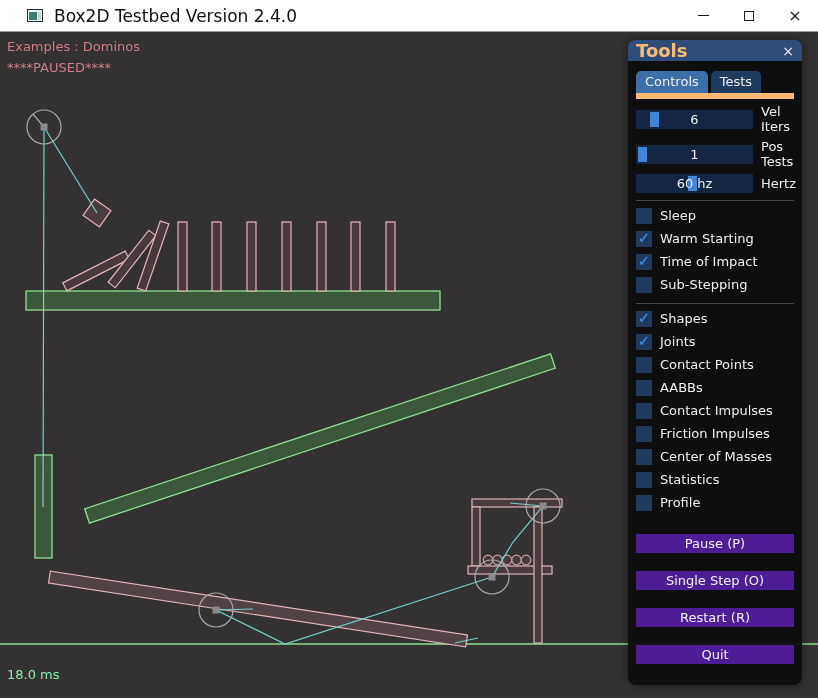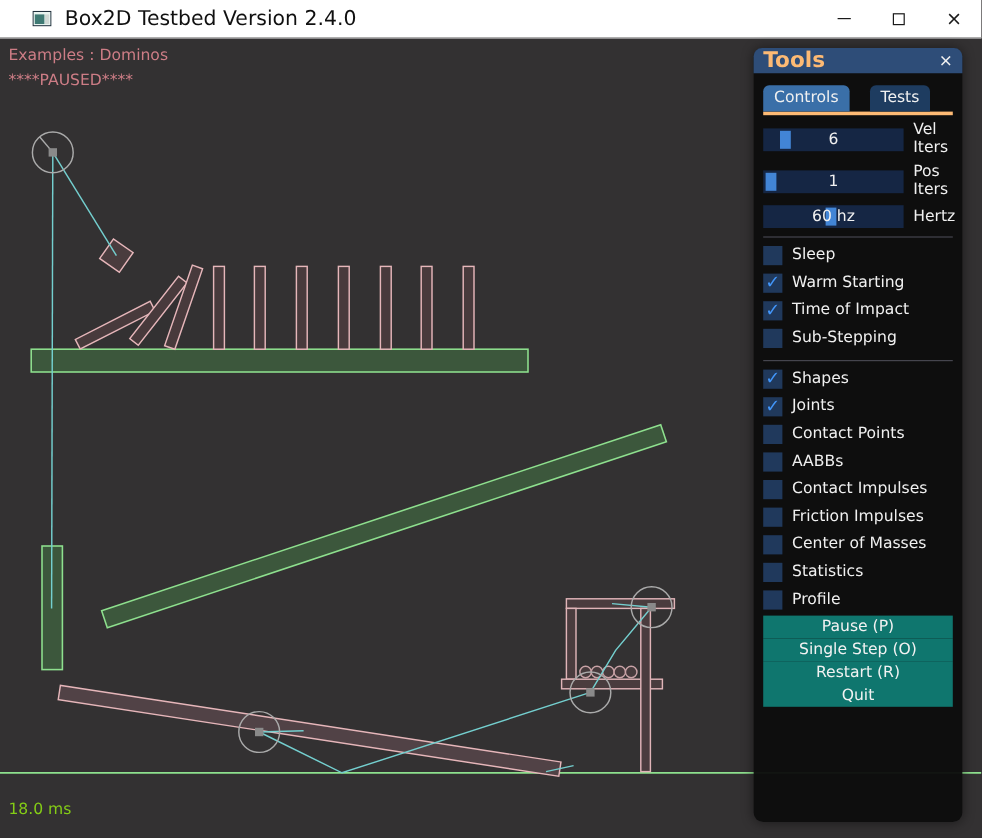--- a/index.html
+++ b/index.html
@@ -19,53 +19,53 @@
   .win-btn{width:46px;height:32px;display:flex;align-items:center;justify-content:center;color:#1a1a1a;}
   .glyph-min{display:block;width:11px;height:1px;background:#1a1a1a;}
   .glyph-max{display:block;width:10px;height:10px;border:1px solid #1a1a1a;box-sizing:border-box;background:transparent;}
   .glyph-close{font-size:16px;line-height:16px;color:#1a1a1a;}
   
   .scene{position:absolute;top:32px;left:0;width:736px;height:666px;}
   .scene svg{position:absolute;top:0;left:0;}
   .scene-label{position:absolute;left:7px;color:#cd7d86;font-size:13px;white-space:pre;}
   .lbl-example{top:7px;}
   .lbl-paused{top:28px;}
-  .lbl-ms{top:635px;color:#84cc16;}
+  .lbl-ms{top:635px;color:#86efac;}
   
   .panel{
     position:absolute;left:628px;top:8px;width:174px;height:645px;
     background:rgba(12,12,13,0.96);border-radius:8px;box-sizing:border-box;
     color:#ececec;font-size:13px;display:flex;flex-direction:column;
     box-shadow:0 0 10px rgba(0,0,0,0.45);
   }
   .panel-titlebar{
     height:21px;flex:0 0 21px;background:#2e4d78;border-radius:7px 7px 0 0;
     display:flex;align-items:center;padding:0 8px;
   }
   .panel-title{font-size:18px;color:#fdba74;font-weight:bold;}
   .panel-close{margin-left:auto;color:#f2f2f2;font-size:14px;line-height:14px;cursor:default;}
   .panel-body{padding:6px 8px 0 8px;display:flex;flex-direction:column;}
-  .tabbar{display:flex;gap:17px;margin-top:4px;border-bottom:3px solid #fdba74;align-items:center;}
+  .tabbar{display:flex;gap:3px;margin-top:4px;border-bottom:6px solid #fdba74;align-items:center;}
   .tab{padding:3px 9px 4px 9px;border-radius:5px 5px 0 0;color:#f0f0f0;}
   .tab.active{background:#3a6fa8;}
   .tab.inactive{background:#1e3c60;}
   .slider-row{display:flex;align-items:center;margin-top:5px;}
   .slider-track{position:relative;width:117px;height:19px;background:#152644;flex:0 0 117px;}
   .slider-grab{position:absolute;top:2px;width:9px;height:15px;background:#4285d6;}
   .slider-value{position:absolute;inset:0;display:flex;align-items:center;justify-content:center;color:#f0f0f0;z-index:1;}
   .slider-label{margin-left:8px;color:#f0f0f0;}
   .separator{height:1px;background:#45454e;margin:7px 0 3px 0;}
   .check-row{display:flex;align-items:center;height:23px;flex:0 0 23px;}
   .check-box{width:16px;height:16px;background:#20395c;display:flex;align-items:center;justify-content:center;}
   .checkmark{display:none;color:#4296fa;font-size:15px;font-weight:bold;line-height:15px;}
   .check-row[data-checked="true"] .checkmark{display:block;}
   .check-label{margin-left:8px;color:#f0f0f0;}
   .btn{
-    height:19px;flex:0 0 19px;background:#0f766e;color:#f2f2f2;
-    display:flex;align-items:center;justify-content:center;margin-top:0;cursor:default;
+    height:19px;flex:0 0 19px;background:#4c1d95;color:#f2f2f2;
+    display:flex;align-items:center;justify-content:center;margin-top:18px;cursor:default;
   }
   .btn-stack{margin-top:2px;display:flex;flex-direction:column;}
 </style>
 </head>
 <body>
 
 <div class="titlebar">
   <svg class="title-icon" viewBox="0 0 16 13">
     <rect x="0.5" y="0.5" width="15" height="12" fill="#e8f4f0" stroke="#20303c"></rect>
     <rect x="2" y="3" width="8" height="8" fill="#3f7a74"></rect>
@@ -187,21 +187,21 @@
           <div class="slider-grab" style="left:14px"></div>
           <div class="slider-value">6</div>
         </div>
         <span class="slider-label">Vel Iters</span>
       </div>
       <div class="slider-row">
         <div class="slider-track">
           <div class="slider-grab" style="left:2px"></div>
           <div class="slider-value">1</div>
         </div>
-        <span class="slider-label">Pos Iters</span>
+        <span class="slider-label">Pos Tests</span>
       </div>
       <div class="slider-row">
         <div class="slider-track">
           <div class="slider-grab" style="left:52px"></div>
           <div class="slider-value">60 hz</div>
         </div>
         <span class="slider-label">Hertz</span>
       </div>
 
       <div class="separator"></div>

